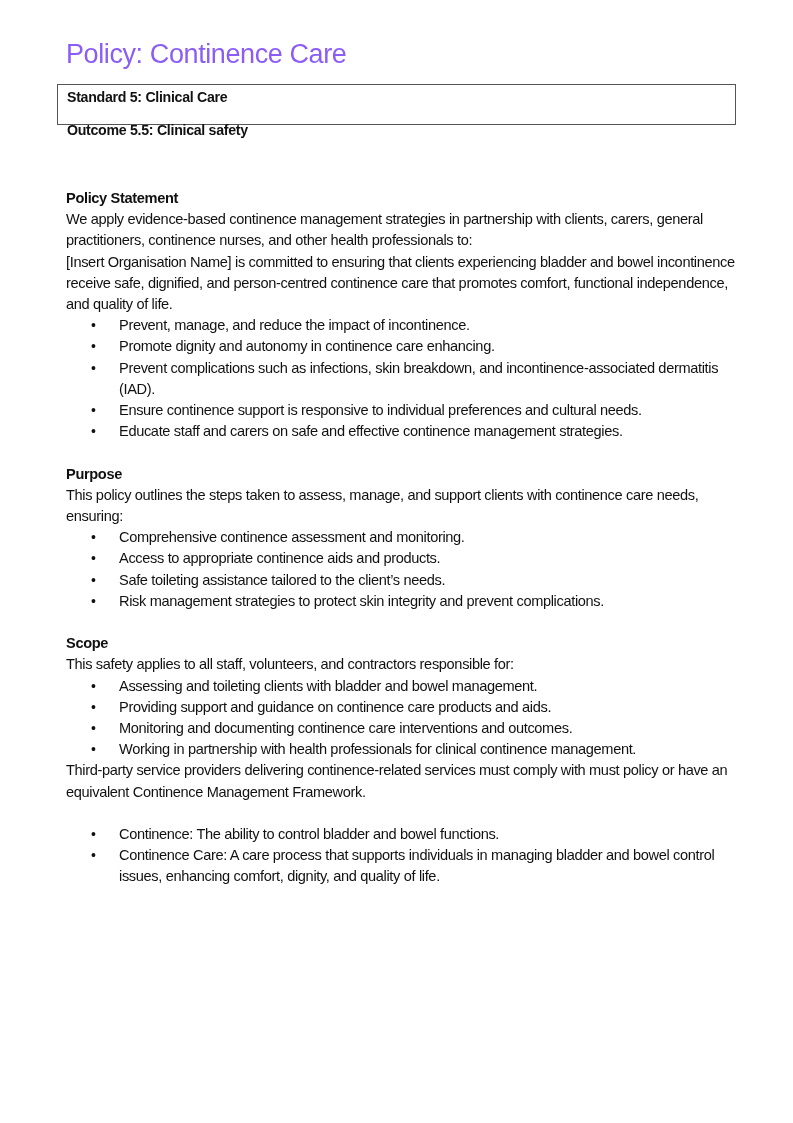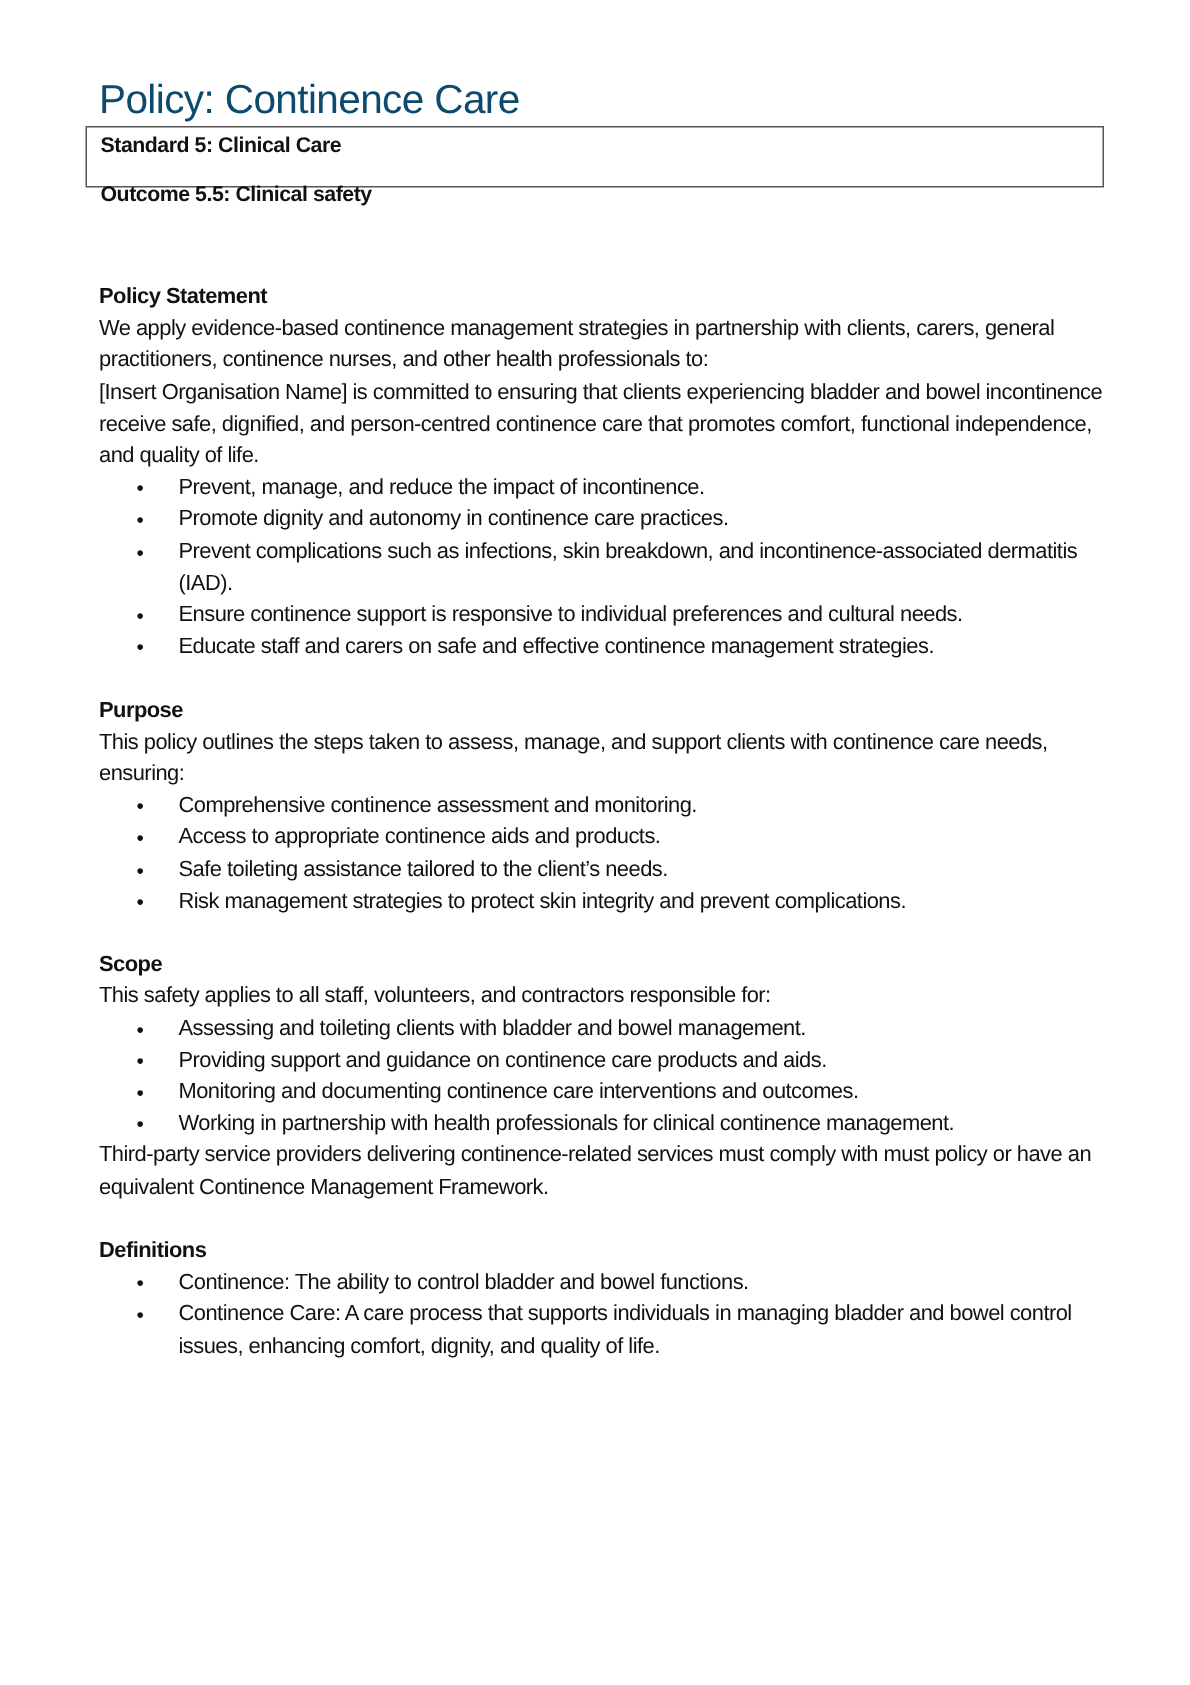--- a/index.html
+++ b/index.html
@@ -16,23 +16,23 @@
       color: #111111;
     }
     .page {
       position: absolute;
       left: 0; top: 0;
       width: 793px; height: 1123px;
     }
     .title {
       position: absolute;
       left: 66px;
-      top: 48px;
+      top: 36px;
       font-size: 27px;
-      color: #0c4a6e;
+      color: #8b5cf6;
       letter-spacing: -0.4px;
       line-height: 36px;
       margin: 0;
       font-weight: normal;
     }
     .standard-box {
       position: absolute;
       left: 57px;
       top: 84px;
       width: 679px;
@@ -95,21 +95,21 @@
   </div>
 
   <div class="content">
 
     <div class="section">
       <p class="heading">Policy Statement</p>
       <p class="para">We apply evidence-based continence management strategies in partnership with clients, carers, general practitioners, continence nurses, and other health professionals to:</p>
       <p class="para">[Insert Organisation Name] is committed to ensuring that clients experiencing bladder and bowel incontinence receive safe, dignified, and person-centred continence care that promotes comfort, functional independence, and quality of life.</p>
       <ul class="bullets">
         <li><span class="bullet">•</span><span>Prevent, manage, and reduce the impact of incontinence.</span></li>
-        <li><span class="bullet">•</span><span>Promote dignity and autonomy in continence care practices.</span></li>
+        <li><span class="bullet">•</span><span>Promote dignity and autonomy in continence care enhancing.</span></li>
         <li><span class="bullet">•</span><span>Prevent complications such as infections, skin breakdown, and incontinence-associated dermatitis (IAD).</span></li>
         <li><span class="bullet">•</span><span>Ensure continence support is responsive to individual preferences and cultural needs.</span></li>
         <li><span class="bullet">•</span><span>Educate staff and carers on safe and effective continence management strategies.</span></li>
       </ul>
     </div>
 
     <div class="section">
       <p class="heading">Purpose</p>
       <p class="para">This policy outlines the steps taken to assess, manage, and support clients with continence care needs, ensuring:</p>
       <ul class="bullets">
@@ -126,21 +126,20 @@
       <ul class="bullets">
         <li><span class="bullet">•</span><span>Assessing and toileting clients with bladder and bowel management.</span></li>
         <li><span class="bullet">•</span><span>Providing support and guidance on continence care products and aids.</span></li>
         <li><span class="bullet">•</span><span>Monitoring and documenting continence care interventions and outcomes.</span></li>
         <li><span class="bullet">•</span><span>Working in partnership with health professionals for clinical continence management.</span></li>
       </ul>
       <p class="para">Third-party service providers delivering continence-related services must comply with must policy or have an equivalent Continence Management Framework.</p>
     </div>
 
     <div class="section">
-      <p class="heading">Definitions</p>
       <ul class="bullets">
         <li><span class="bullet">•</span><span>Continence: The ability to control bladder and bowel functions.</span></li>
         <li><span class="bullet">•</span><span>Continence Care: A care process that supports individuals in managing bladder and bowel control issues, enhancing comfort, dignity, and quality of life.</span></li>
       </ul>
     </div>
 
   </div>
 </div>
 
 </body></html>

